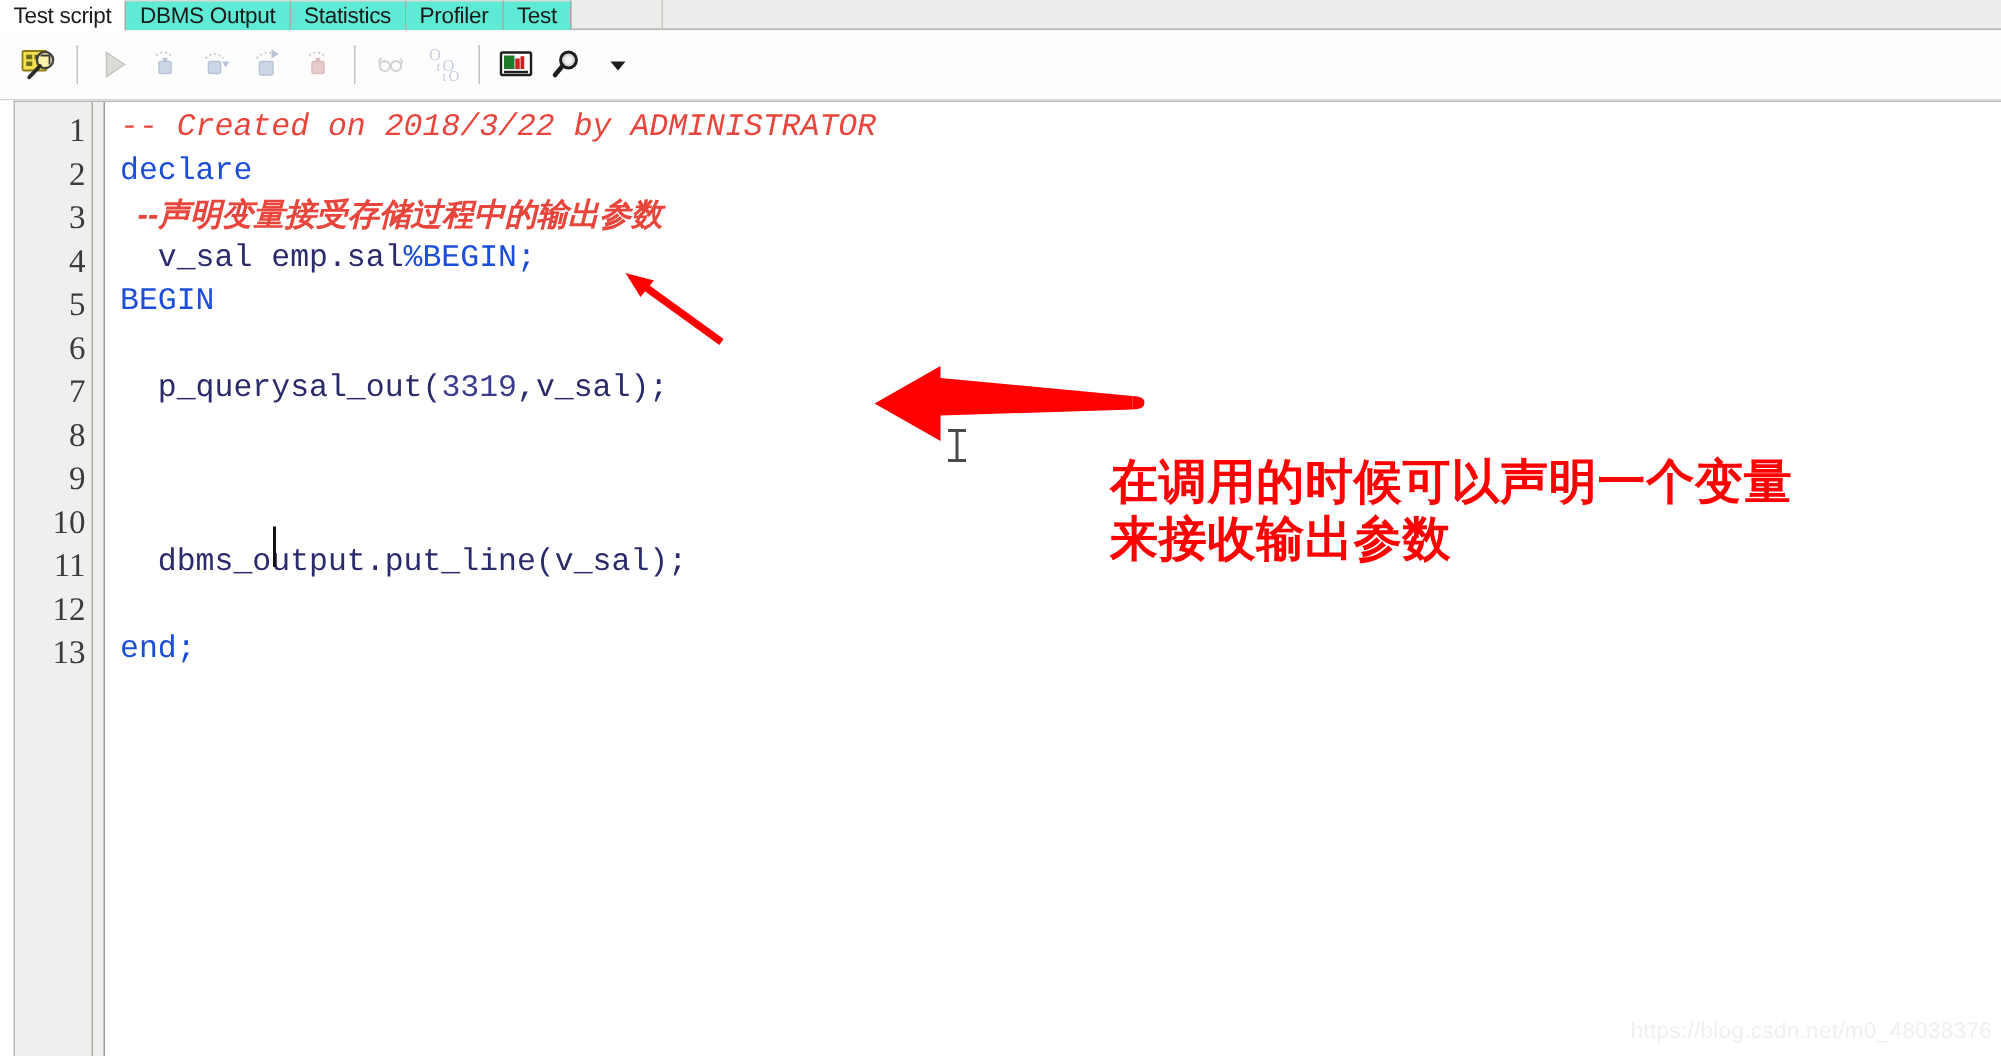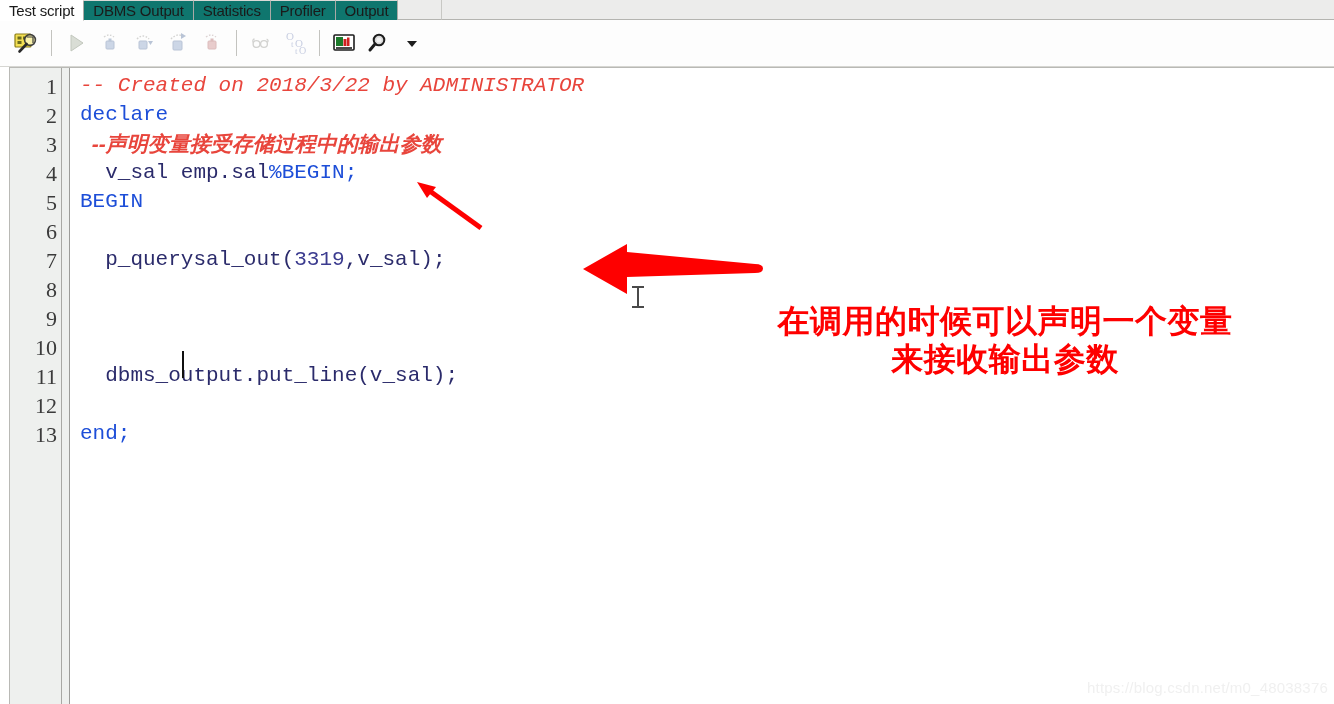--- a/index.html
+++ b/index.html
@@ -33,21 +33,21 @@
     align-items: flex-start;
     border-bottom: 1px solid #b4b4b0;
     box-sizing: border-box;
   }
   .tab {
     height: 20px;
     line-height: 19px;
     padding: 0 9px;
     font-size: 15px;
     color: #1a1a1a;
-    background: #0f766e;
+    background: #5eead4;
     border-right: 1px solid #a9a9a6;
     border-top: 1px solid #d9d9d6;
     box-sizing: border-box;
     white-space: nowrap;
     letter-spacing: -0.2px;
   }
   .tab.active {
     background: #ffffff;
     border-top: 1px solid #ffffff;
     border-bottom: 1px solid #ffffff;
@@ -176,21 +176,20 @@
     position: absolute;
     left: 740px;
     top: 302px;
     width: 530px;
     color: #fe0000;
     font-family: "Liberation Sans", sans-serif;
     font-size: 32px;
     font-weight: bold;
     line-height: 38px;
     letter-spacing: 0.5px;
-    text-align: center;
   }
   #arrow-thin, #arrow-thick { position: absolute; pointer-events: none; }
   #arrow-thin { left: 405px; top: 170px; }
   #arrow-thick { left: 575px; top: 244px; }
 
   #mouse-cursor {
     position: absolute;
     left: 630px;
     top: 285px;
     width: 16px;
@@ -209,21 +208,21 @@
 </style>
 </head>
 <body>
 
 <div id="tab-bar">
   <div class="tabs-strip">
     <div class="tab active"><span>Test script</span></div>
     <div class="tab"><span>DBMS Output</span></div>
     <div class="tab"><span>Statistics</span></div>
     <div class="tab"><span>Profiler</span></div>
-    <div class="tab"><span>Output</span></div>
+    <div class="tab"><span>Test</span></div>
   </div>
   <div class="strip-filler"></div>
 </div>
 
 <div id="toolbar">
 
   <div class="tb-btn">
     <svg width="28" height="28" viewBox="0 0 28 28">
       <rect x="2" y="5" width="16" height="13" rx="1" fill="#f2df52" stroke="#8a7d18" stroke-width="1.2"></rect>
       <rect x="4.5" y="7.5" width="4" height="3" fill="#6b6b1e"></rect>

